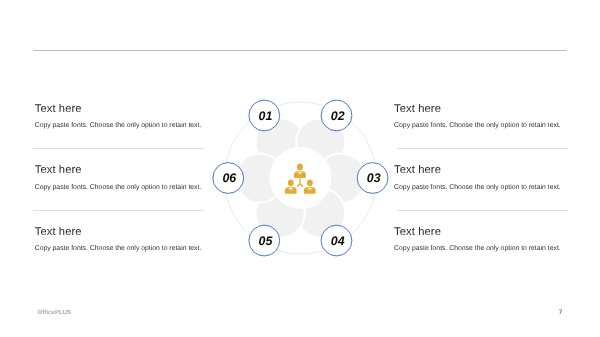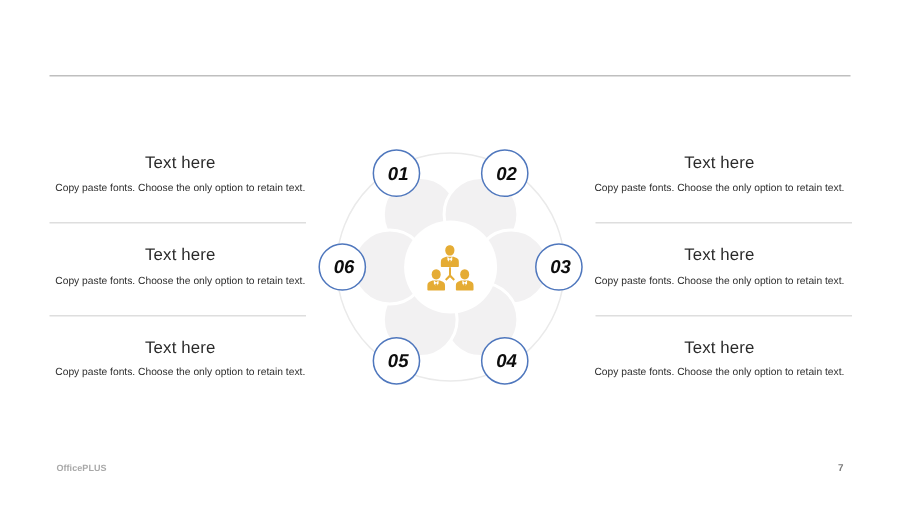--- a/index.html
+++ b/index.html
@@ -22,21 +22,21 @@
     height: 337px;
     background: #ffffff;
   }
   .hrule {
     position: absolute;
     background: #c9c9c9;
     height: 1px;
   }
   #top-rule { left: 33px; top: 50px; width: 534px; background: #bfbfbf; }
 
-  .txtblock { position: absolute; width: 171px; text-align: center; }
+  .txtblock { position: absolute; width: 171px; }
   .txtblock.col-left  { left: 34.7px; }
   .txtblock.col-right { left: 394.1px; }
   .txtblock .h { font-size: 11.2px; color: #2b2b2b; line-height: 14px; letter-spacing: 0.1px; }
   .txtblock .p { font-size: 6.85px; color: #2e2e2e; line-height: 9px; margin-top: 5.7px; }
 
   .col-left { left: 33.2px; }
   .col-right { left: 396.5px; }
 
   .divider { height: 1px; background: #dedede; position: absolute; width: 170.6px; }
   .divider.col-right { width: 171.3px; }

